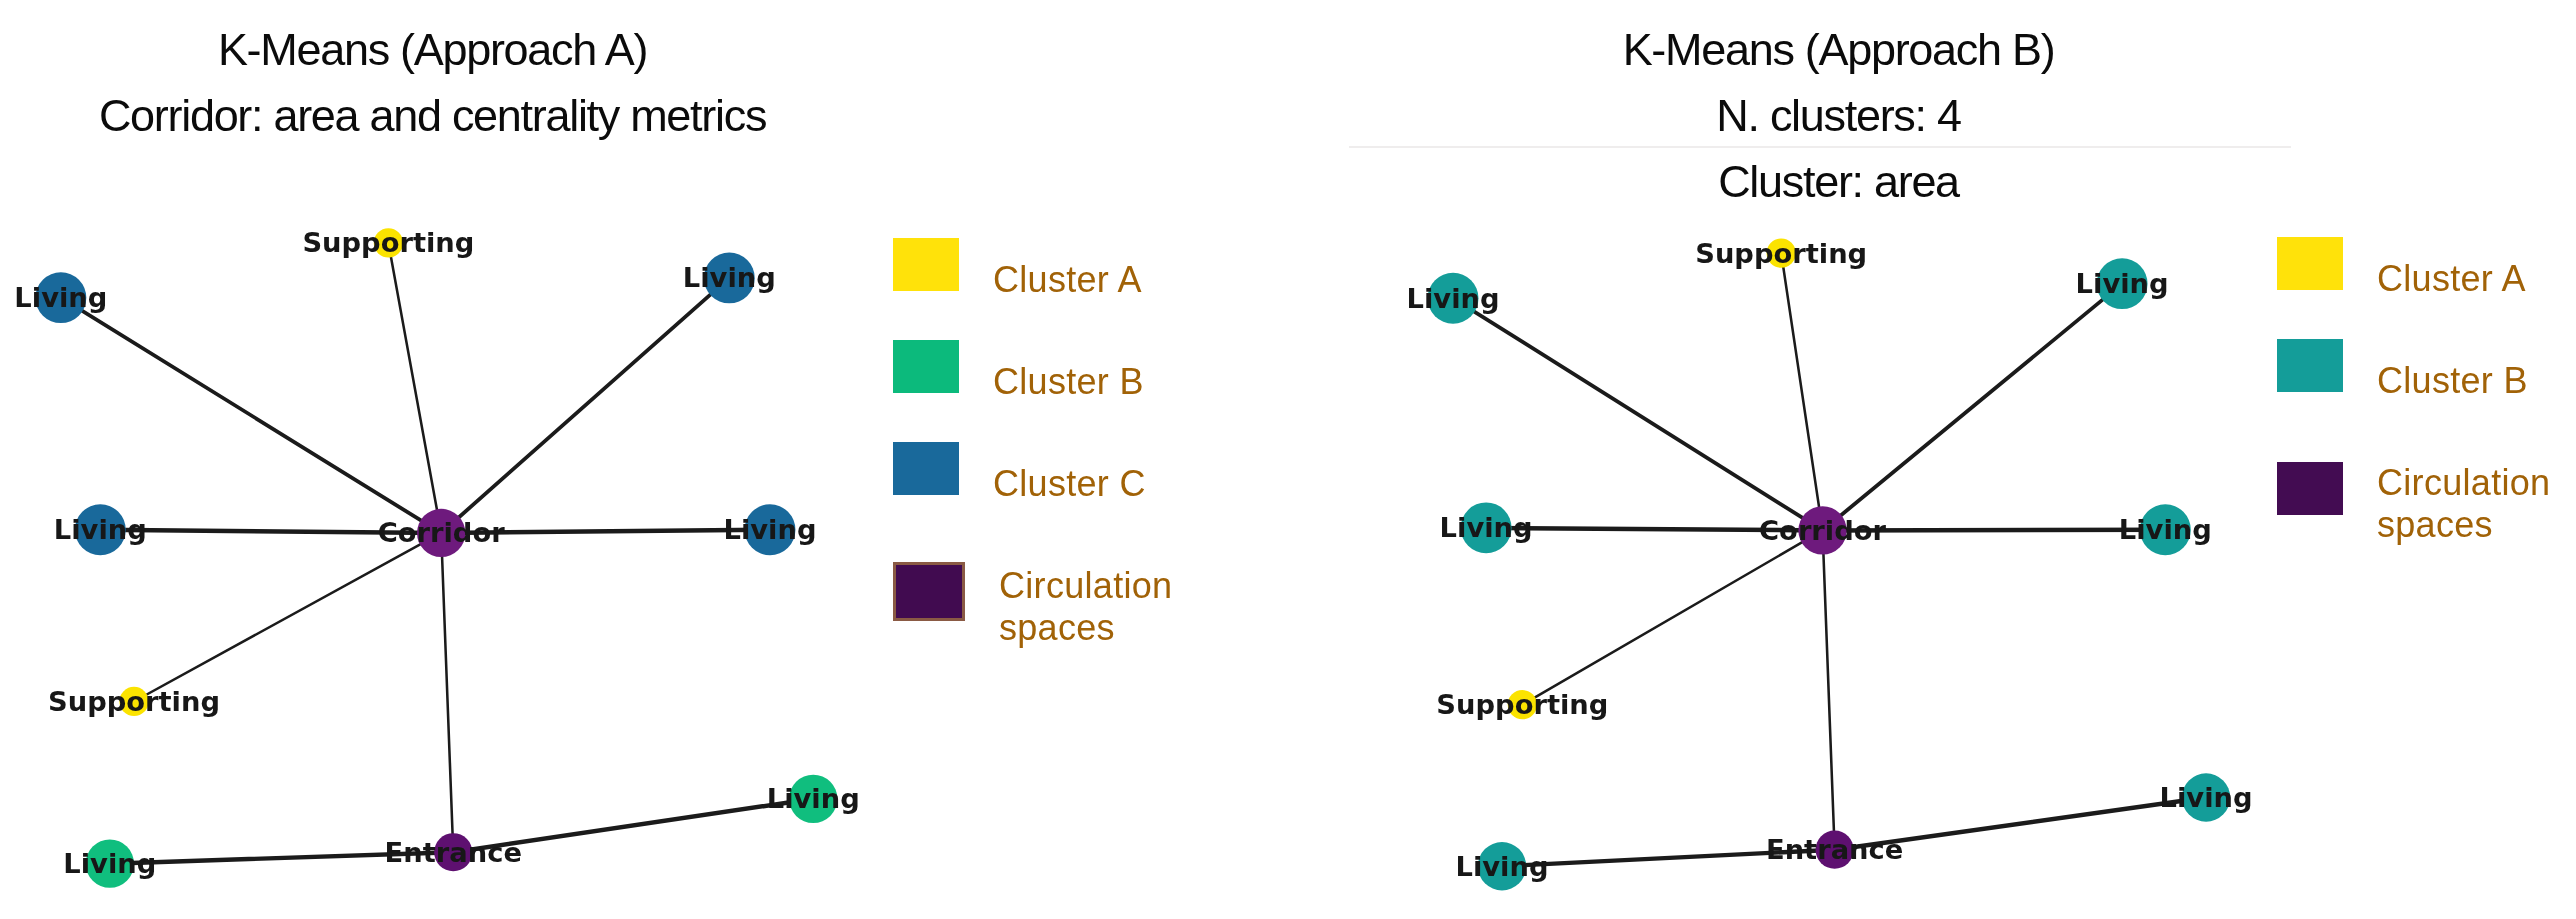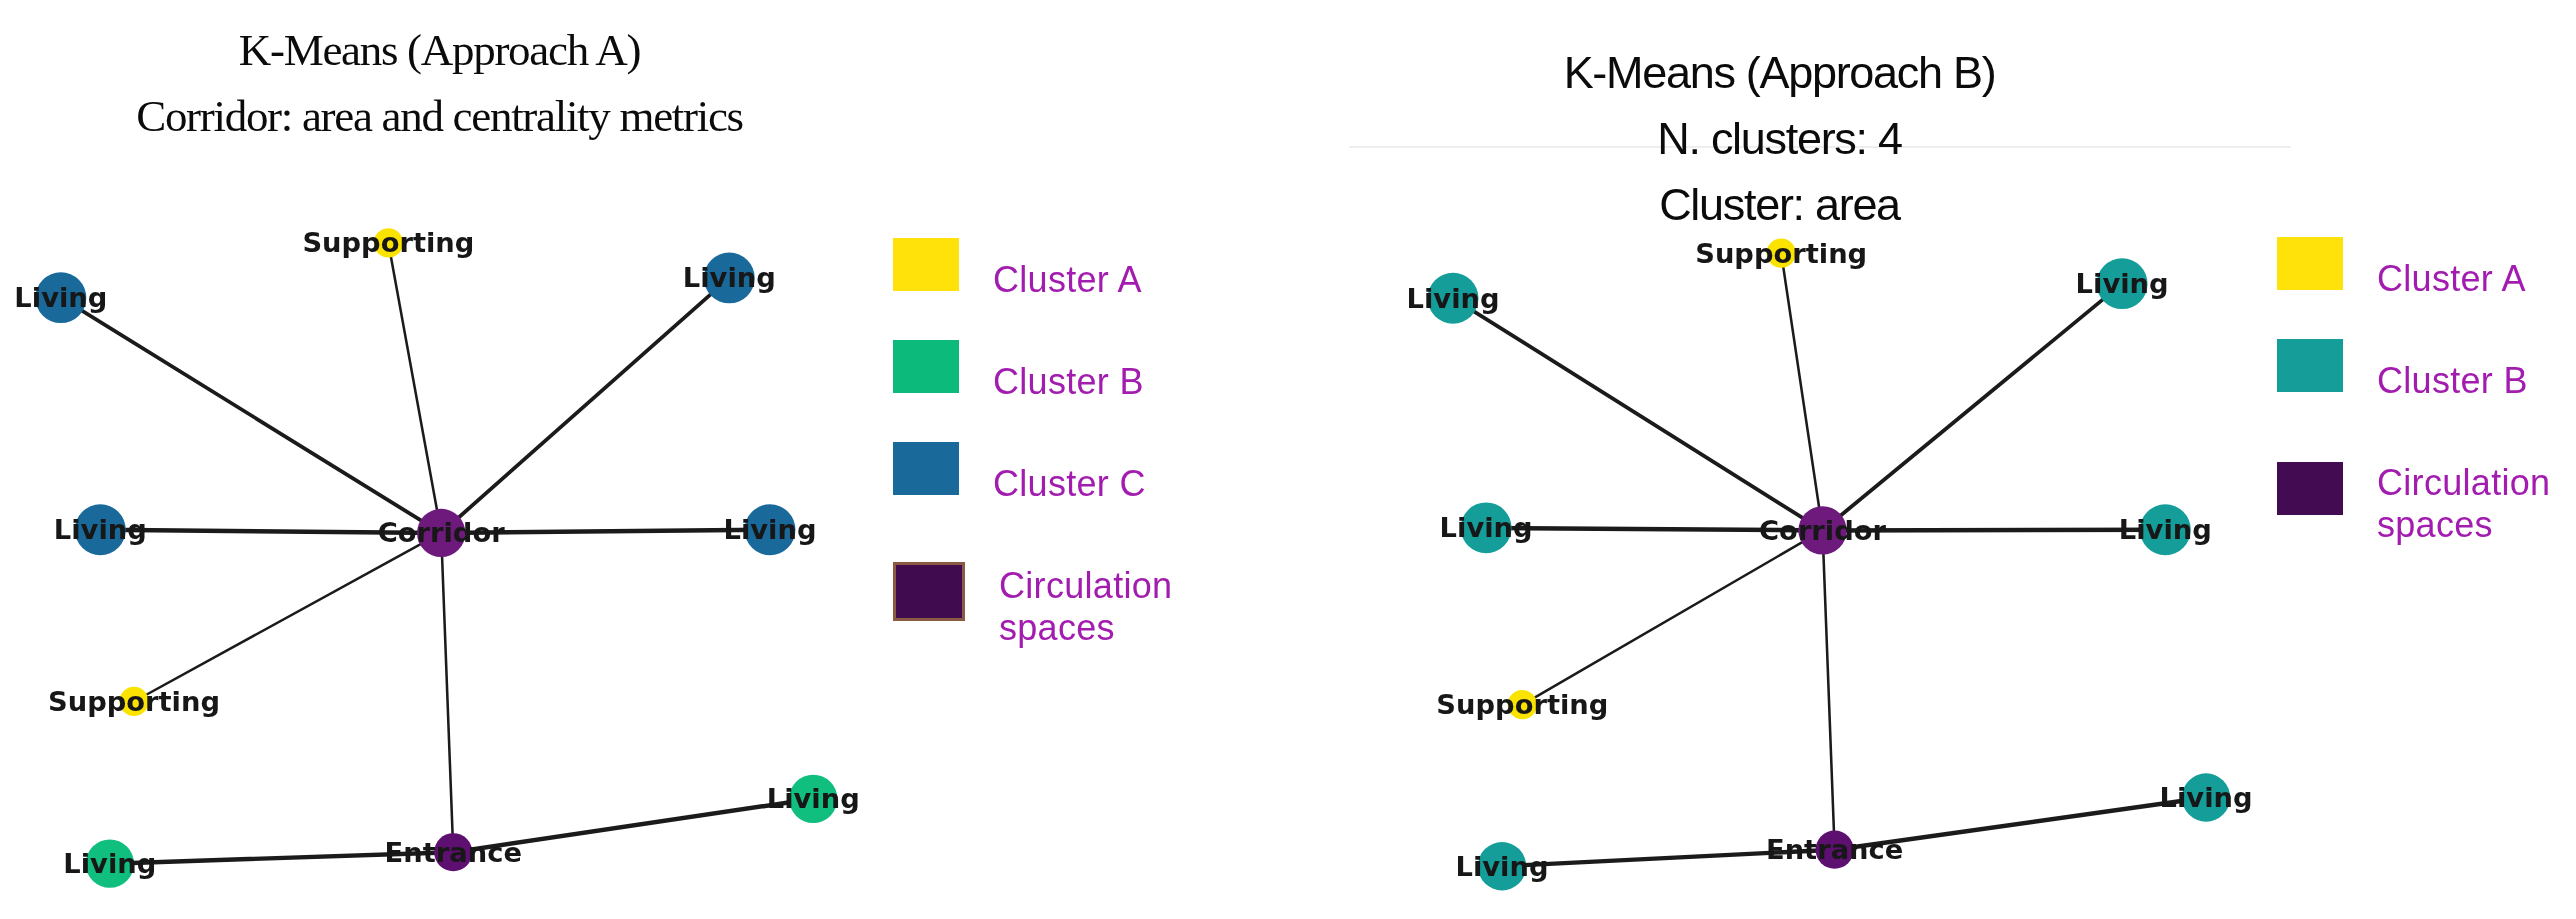--- a/index.html
+++ b/index.html
@@ -37,45 +37,45 @@
     margin-bottom:28px;
   }
   .legend-swatch{
     width:66px;height:53px;
     flex:0 0 auto;
     margin-right:34px;
   }
   .legend-label{
     font-size:36px;
     line-height:42px;
-    color:#a21caf;
+    color:#a16207;
     letter-spacing:0.3px;
     white-space:pre-line;
     margin-top:32px;
   }
   .node-label{
     font-family:"DejaVu Sans", sans-serif;
     font-weight:bold;
     font-size:43px;
     fill:#171717;
   }
 </style>
 </head>
 <body>
 
 <div class="canvas">
 
   <div class="artifact-line" id="artifact" style="left: 1349px; top: 146px; width: 942px;"></div>
 
-  <div class="panel-title" id="title-0" style="left: 7px; top: 16.5px; width: 865px; font-family: Liberation Serif, serif;">
+  <div class="panel-title" id="title-0" style="left: 0px; top: 16.5px; width: 865px;">
     <div>K-Means (Approach A)</div>
     <div>Corridor: area and centrality metrics</div>
   </div>
 
-  <div class="panel-title" id="title-1" style="left: 1334px; top: 16.5px; width: 891px; margin-top: 23px;">
+  <div class="panel-title" id="title-1" style="left: 1393px; top: 16.5px; width: 891px;">
     <div>K-Means (Approach B)</div>
     <div>N. clusters: 4</div>
     <div>Cluster: area</div>
   </div>
 
   <svg class="graph-svg" width="2576" height="919" viewBox="0 0 4049 1445">
     <g id="graph-0">
         <line x1="693" y1="838" x2="95" y2="468" stroke="#1b1b1b" stroke-width="6" stroke-linecap="round"></line>
         <line x1="693" y1="838" x2="610" y2="382" stroke="#1b1b1b" stroke-width="4" stroke-linecap="round"></line>
         <line x1="693" y1="838" x2="1146" y2="437" stroke="#1b1b1b" stroke-width="6" stroke-linecap="round"></line>

